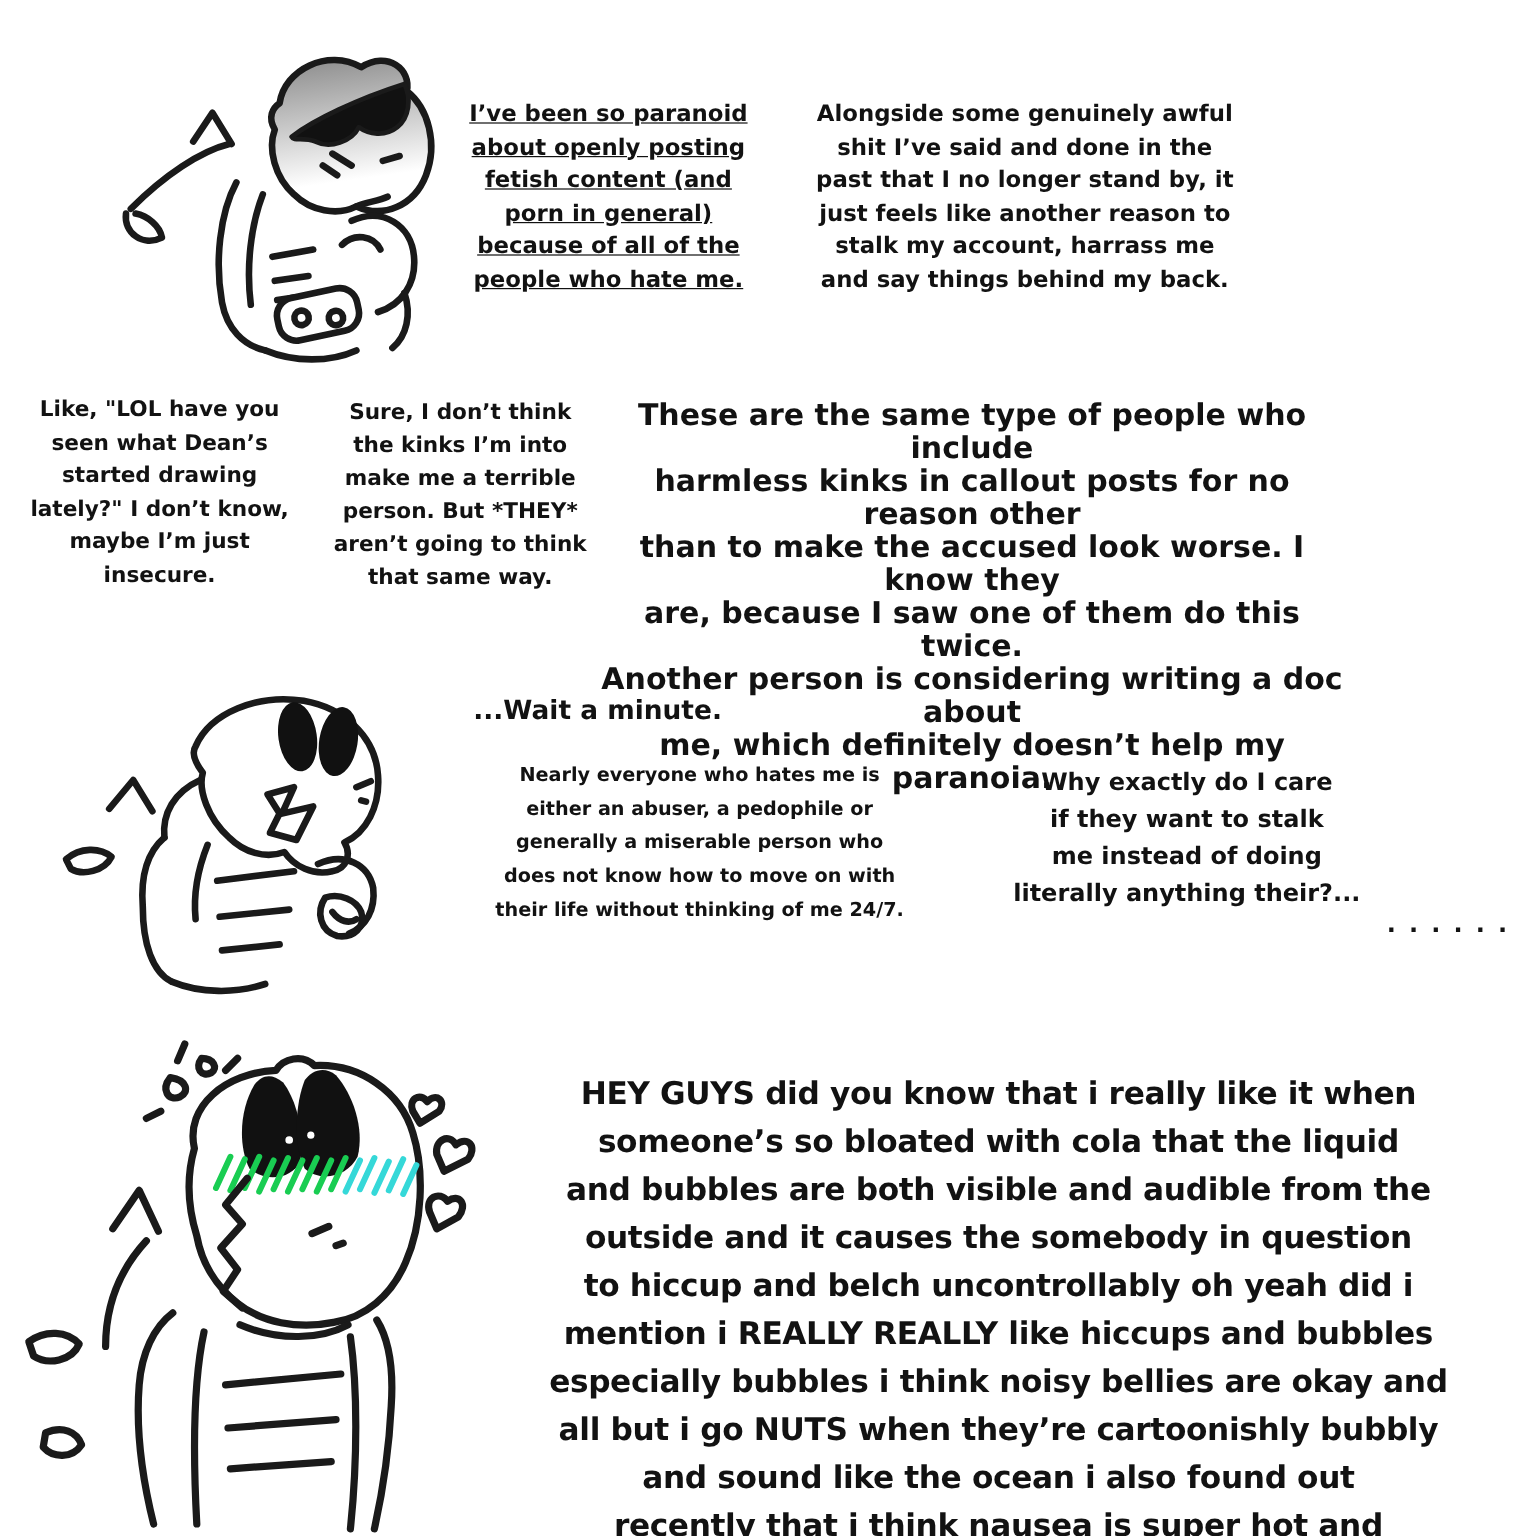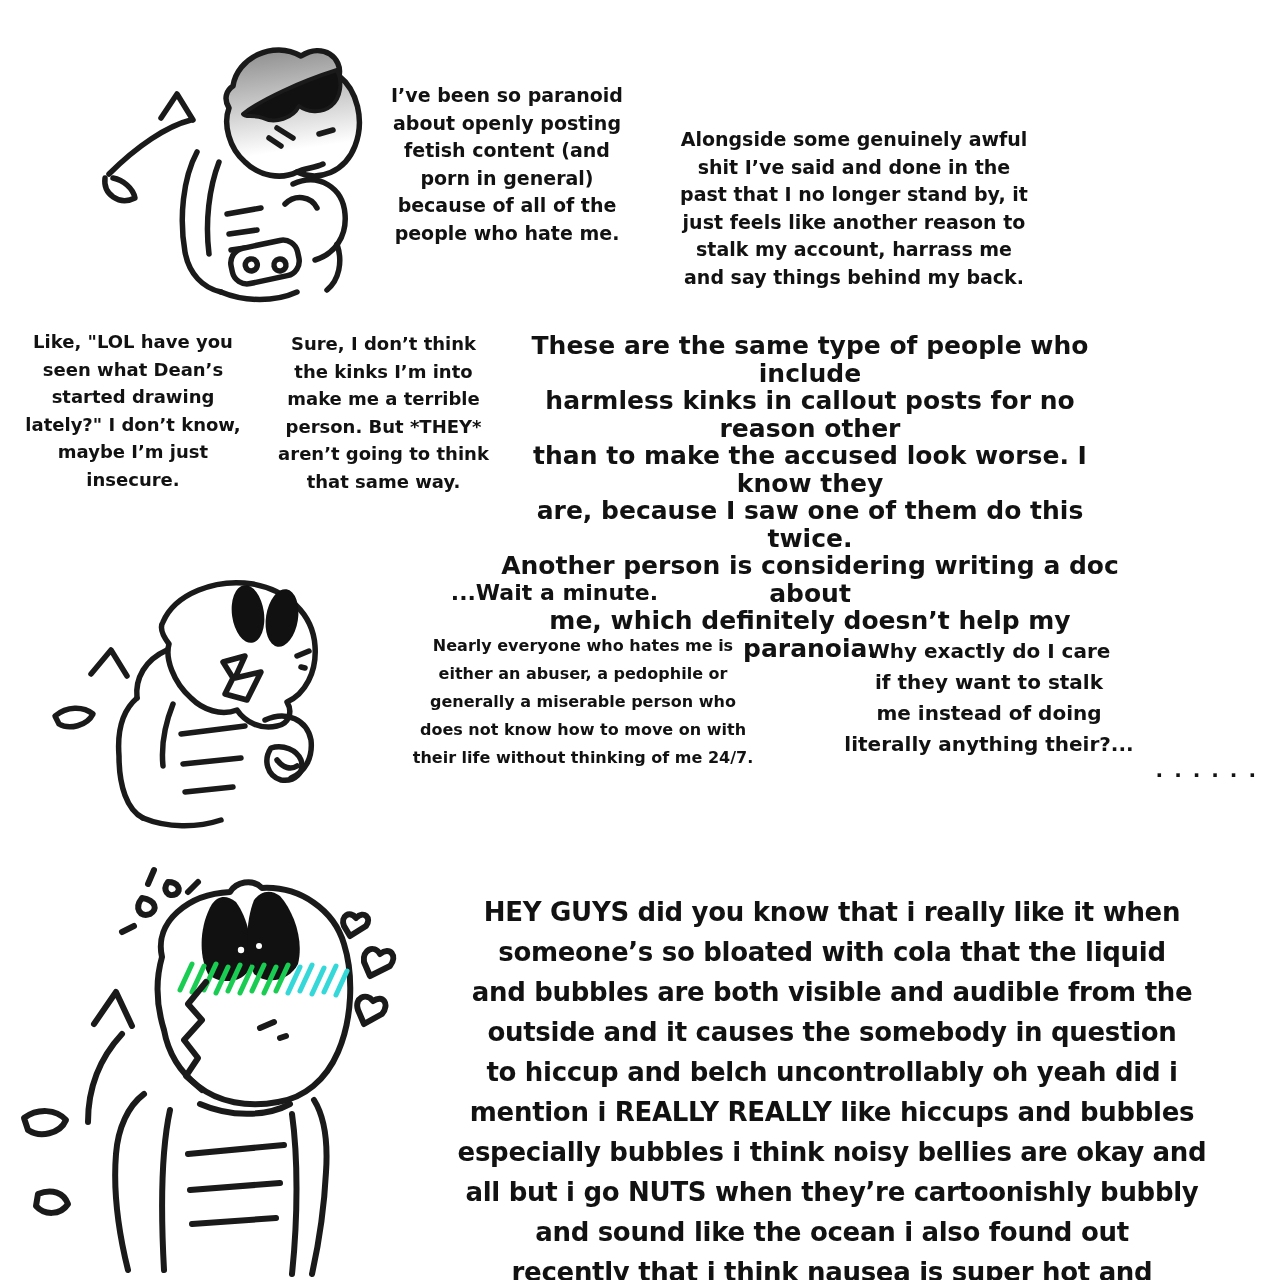--- a/index.html
+++ b/index.html
@@ -4,26 +4,26 @@
 <style>
   html,body{margin:0;padding:0;}
   body{
     width:1280px;height:1280px;background:#ffffff;overflow:hidden;position:relative;
     font-family:"DejaVu Sans", sans-serif;color:#121212;
   }
   .txt{
     position:absolute;white-space:pre-line;font-weight:700;text-align:center;
     color:#121212;
   }
-  .b1{left:372px;top:82px;width:270px;font-size:19px;line-height:27.5px;}
-  .b2{left:634px;top:82px;width:440px;font-size:19px;line-height:27.5px;margin-top:44px;}
+  .b1{left:372px;top:82px;width:270px;font-size:19px;line-height:27.5px;text-decoration:underline;}
+  .b2{left:634px;top:82px;width:440px;font-size:19px;line-height:27.5px;}
   .b3{left:8px;top:328px;width:250px;font-size:18px;line-height:27.5px;}
   .b4{left:256px;top:330px;width:255px;font-size:18px;line-height:27.5px;}
   .b5{left:496px;top:332px;width:628px;font-size:25px;line-height:27.5px;}
-  .wait{left:338px;top:580px;width:320px;font-size:22px;text-align:right;}
+  .wait{left:338px;top:580px;width:320px;font-size:22px;text-align:center;}
   .nearly{left:348px;top:632px;width:470px;font-size:16px;line-height:28px;}
   .why{left:818px;top:636px;width:342px;font-size:20px;line-height:31px;}
   .dots{left:1128px;top:758px;width:130px;font-size:20px;letter-spacing:2px;text-align:right;}
   .big{left:392px;top:892px;width:880px;font-size:26px;line-height:40px;letter-spacing:-0.3px;}
   .sketch{position:absolute;}
 </style>
 </head>
 <body>
 
 <svg class="sketch" style="left:85px;top:22px;" width="300" height="300" viewBox="0 0 300 300">

